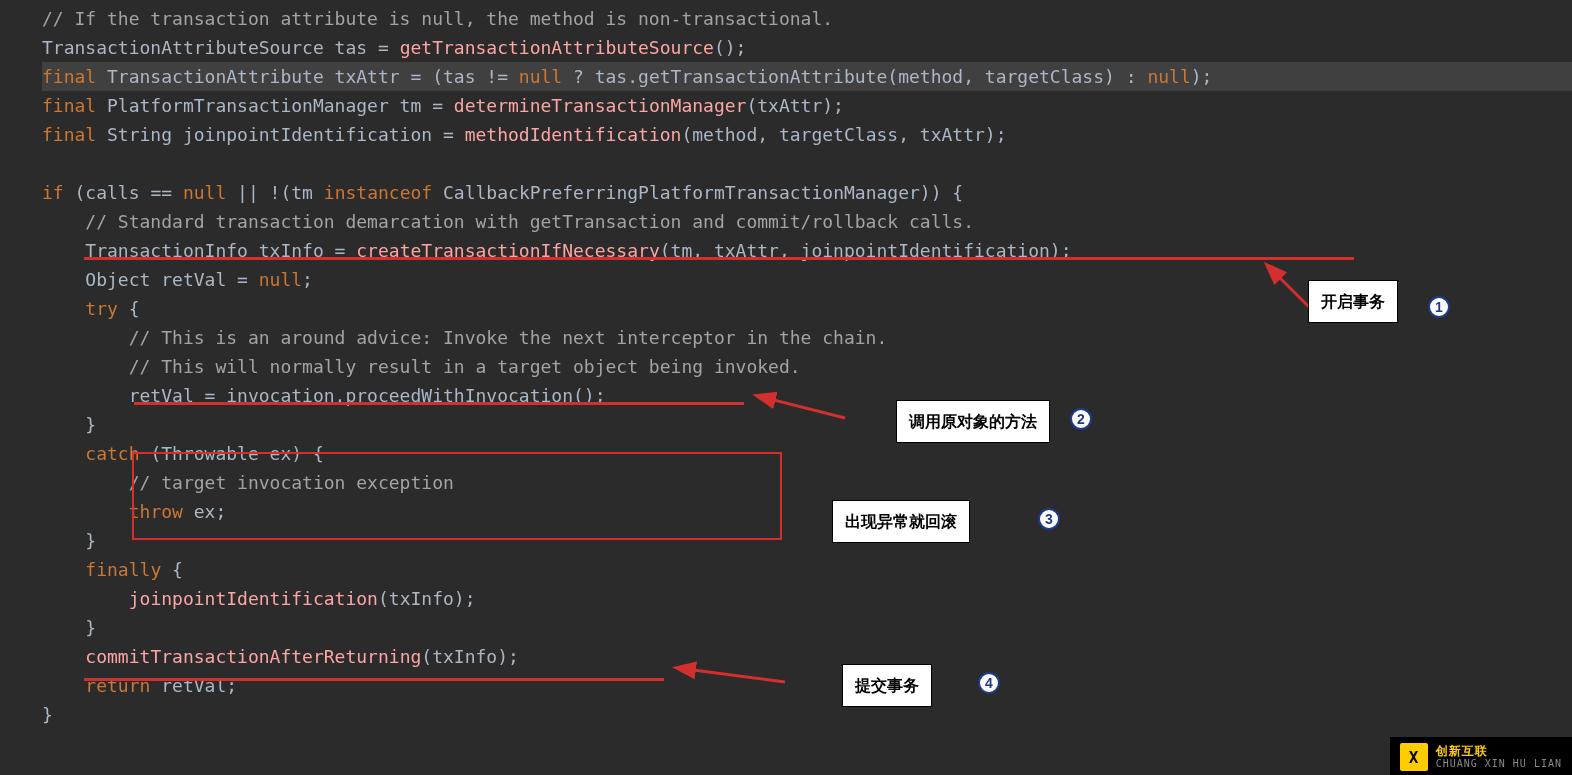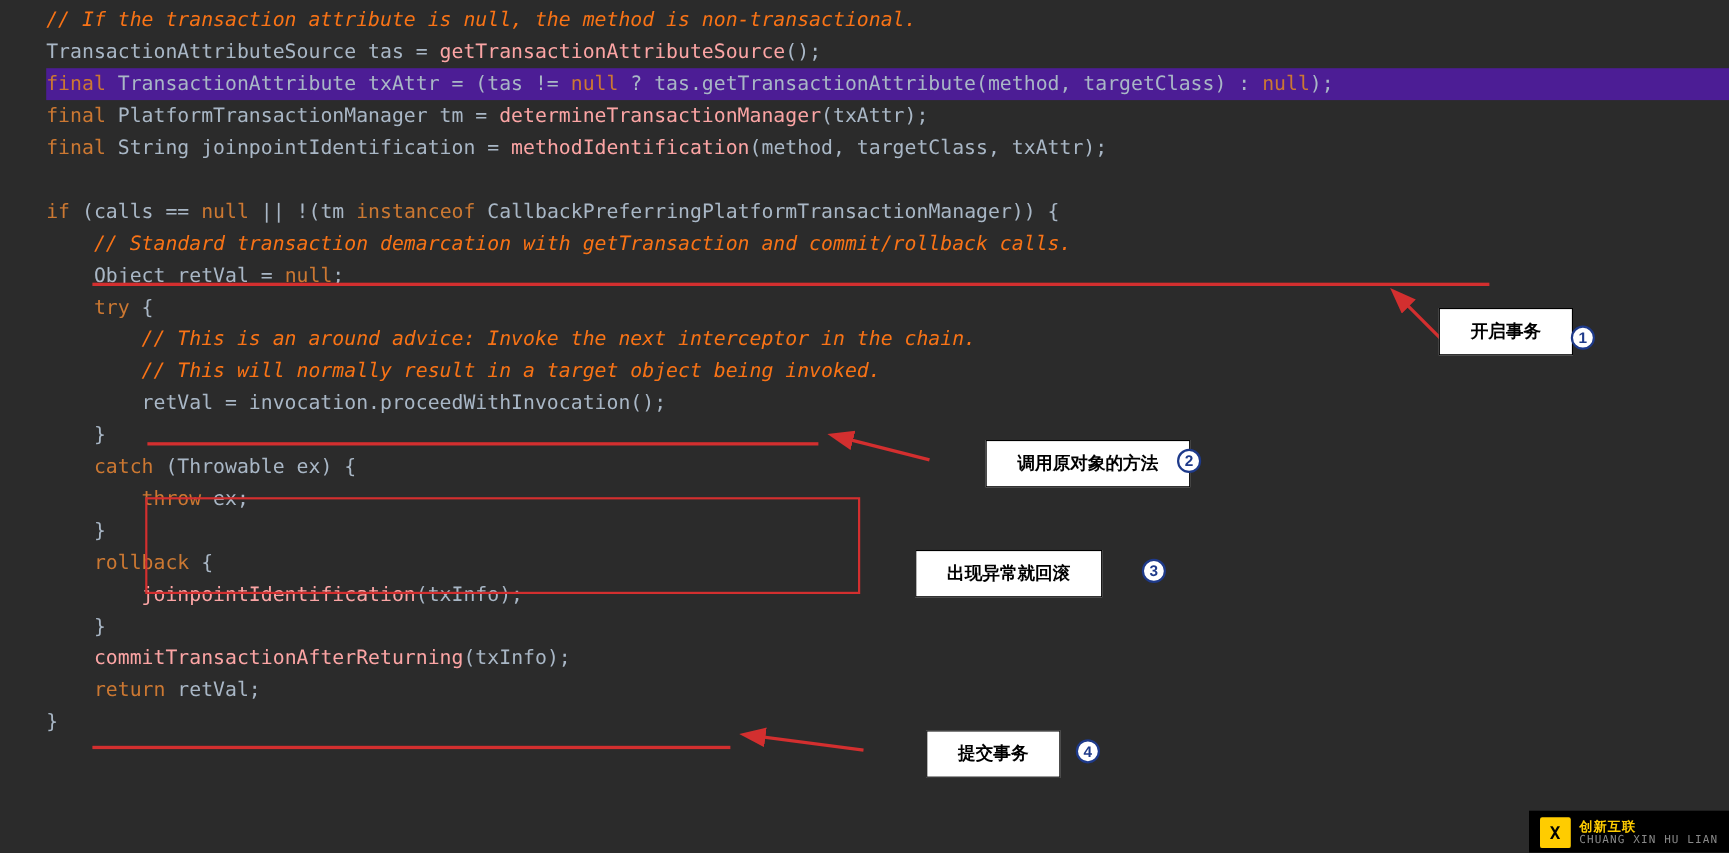--- a/index.html
+++ b/index.html
@@ -12,22 +12,22 @@
     width: 1572px;
     height: 775px;
     overflow: hidden;
     position: relative;
   }
   .code-area {
     padding: 4px 0 0 42px;
     position: relative;
   }
   .line { white-space: pre; position: relative; }
-  .line-highlight { background: #4c1d95; }
-  .c-comment { color: #f97316; font-style: italic; }
+  .line-highlight { background: #404040; }
+  .c-comment { color: #a3a3a3; }
   .c-keyword { color: #cc7832; }
   .c-null { color: #cc7832; }
   .c-method { color: #fca5a5; }
 
   .underline-red {
     position: absolute;
     height: 3px;
     background: #d32f2f;
     pointer-events: none;
   }
@@ -40,21 +40,21 @@
     position: absolute;
     pointer-events: none;
   }
   .label-box {
     position: absolute;
     background: #ffffff;
     color: #000000;
     font-family: "SimSun", "Microsoft YaHei", sans-serif;
     font-size: 16px;
     font-weight: bold;
-    padding: 6px 28px;
+    padding: 6px 12px;
     border: 1px solid #000;
     pointer-events: none;
   }
   .circle-num {
     position: absolute;
     width: 22px;
     height: 22px;
     border: 2px solid #1e3a8a;
     border-radius: 50%;
     background: #fff;
@@ -93,30 +93,32 @@
 
 <div class="code-area">
   <div class="line"><span class="c-comment">// If the transaction attribute is null, the method is non-transactional.</span></div>
   <div class="line"><span>TransactionAttributeSource tas = </span><span class="c-method">getTransactionAttributeSource</span><span>();</span></div>
   <div class="line line-highlight"><span class="c-keyword">final</span><span> TransactionAttribute txAttr = (tas != </span><span class="c-null">null</span><span> ? tas.getTransactionAttribute(method, targetClass) : </span><span class="c-null">null</span><span>);</span></div>
   <div class="line"><span class="c-keyword">final</span><span> PlatformTransactionManager tm = </span><span class="c-method">determineTransactionManager</span><span>(txAttr);</span></div>
   <div class="line"><span class="c-keyword">final</span><span> String joinpointIdentification = </span><span class="c-method">methodIdentification</span><span>(method, targetClass, txAttr);</span></div>
   <div class="line"> </div>
   <div class="line"><span class="c-keyword">if</span><span> (calls == </span><span class="c-null">null</span><span> || !(tm </span><span class="c-keyword">instanceof</span><span> CallbackPreferringPlatformTransactionManager)) {</span></div>
   <div class="line"><span class="c-comment">    // Standard transaction demarcation with getTransaction and commit/rollback calls.</span></div>
+  <div class="line"><span>    TransactionInfo txInfo = </span><span class="c-method">createTransactionIfNecessary</span><span>(tm, txAttr, joinpointIdentification);</span></div>
   <div class="line"><span>    Object retVal = </span><span class="c-null">null</span><span>;</span></div>
   <div class="line"><span>    </span><span class="c-keyword">try</span><span> {</span></div>
   <div class="line"><span class="c-comment">        // This is an around advice: Invoke the next interceptor in the chain.</span></div>
   <div class="line"><span class="c-comment">        // This will normally result in a target object being invoked.</span></div>
   <div class="line"><span>        retVal = invocation.proceedWithInvocation();</span></div>
   <div class="line"><span>    }</span></div>
   <div class="line"><span>    </span><span class="c-keyword">catch</span><span> (Throwable ex) {</span></div>
+  <div class="line"><span class="c-comment">        // target invocation exception</span></div>
   <div class="line"><span>        </span><span class="c-keyword">throw</span><span> ex;</span></div>
   <div class="line"><span>    }</span></div>
-  <div class="line"><span>    </span><span class="c-keyword">rollback</span><span> {</span></div>
+  <div class="line"><span>    </span><span class="c-keyword">finally</span><span> {</span></div>
   <div class="line"><span>        </span><span class="c-method">joinpointIdentification</span><span>(txInfo);</span></div>
   <div class="line"><span>    }</span></div>
   <div class="line"><span>    </span><span class="c-method">commitTransactionAfterReturning</span><span>(txInfo);</span></div>
   <div class="line"><span>    </span><span class="c-keyword">return</span><span> retVal;</span></div>
   <div class="line"><span>}</span></div>
   <div class="line"> </div>
 
 </div>
 
 <div class="underline-red" style="left:84px; top:257px; width:1270px;"></div>

